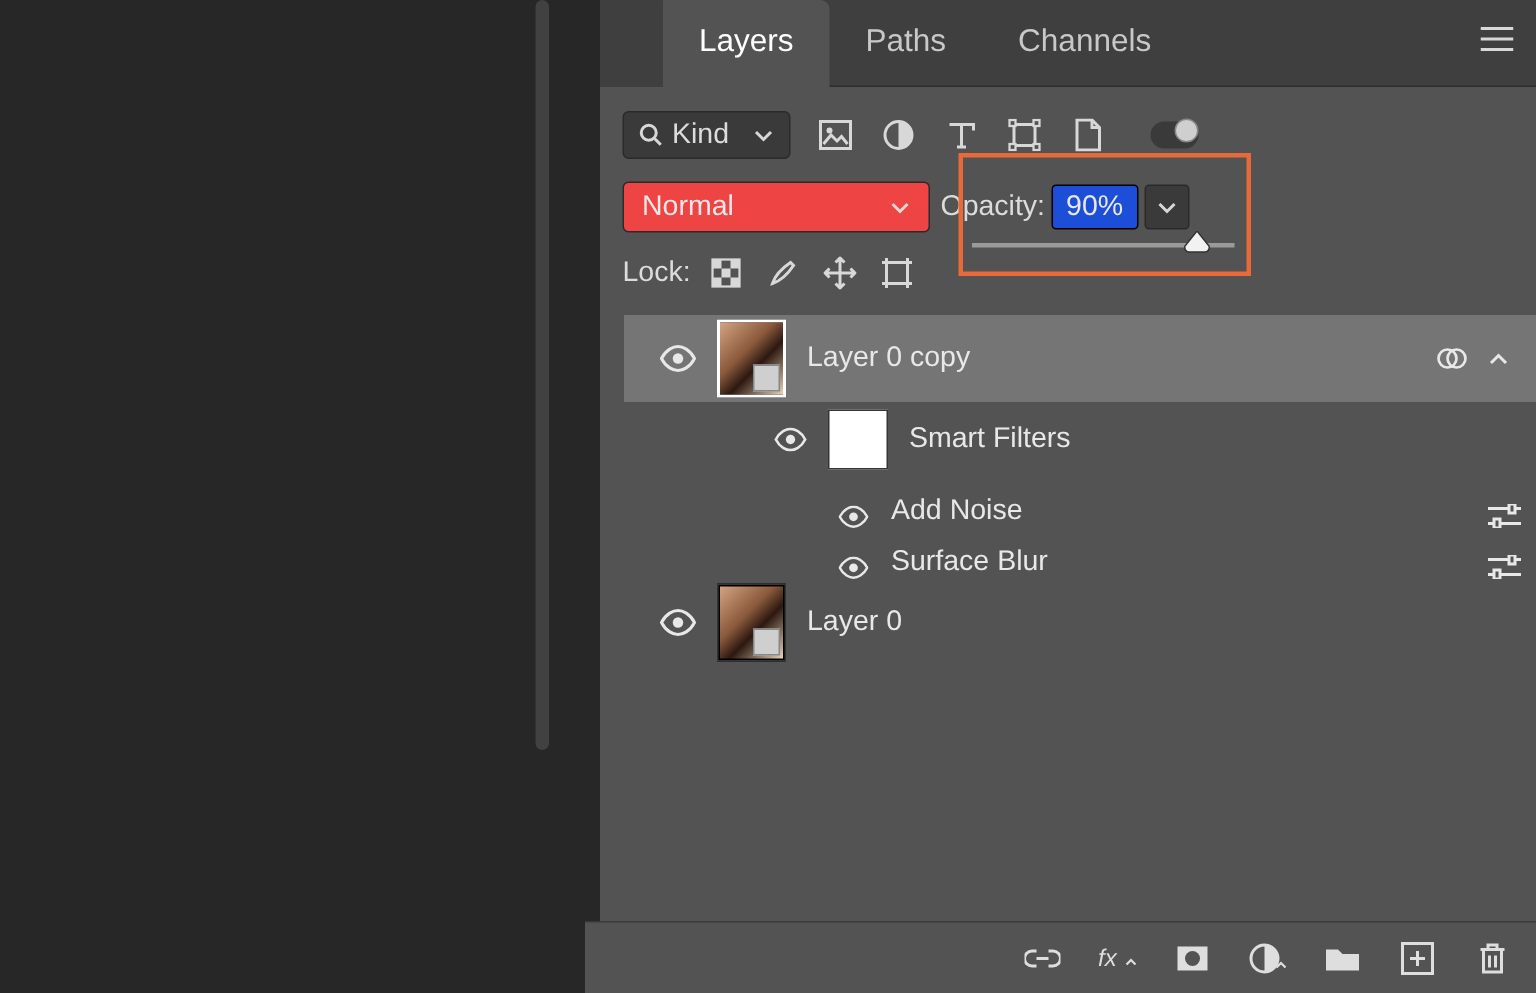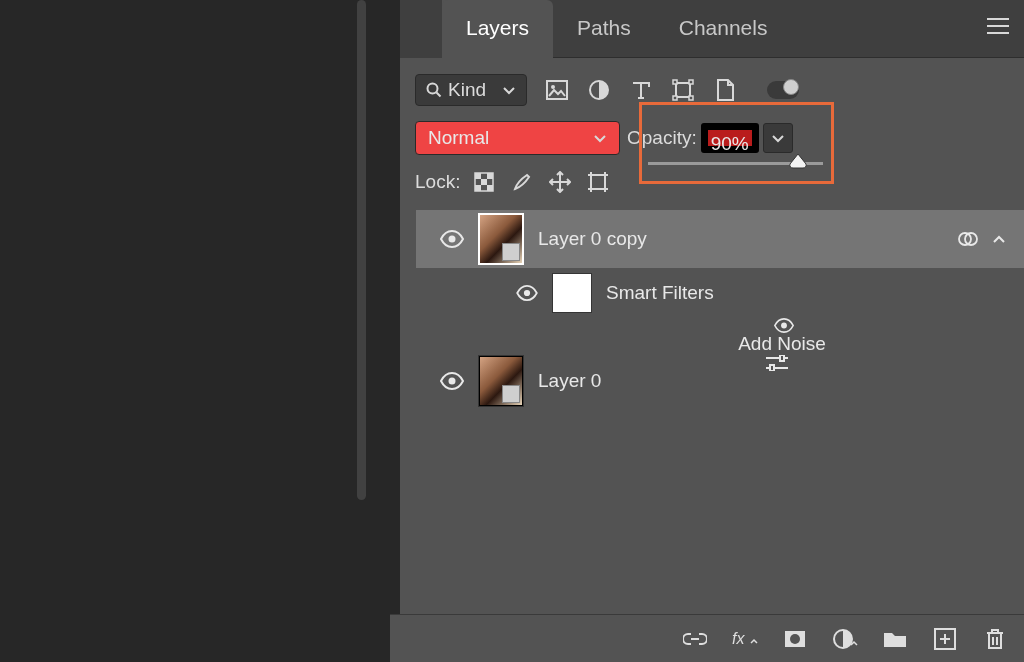--- a/index.html
+++ b/index.html
@@ -19,21 +19,21 @@
   .row1 { margin-top:10px; }
   .filter-dd { display:flex; align-items:center; background:#3a3a3a; border:1px solid #2a2a2a; border-radius:4px; height:32px; padding:0 10px; width:112px; cursor:pointer; }
   .filter-dd span.lbl { color:#dcdcdc; font-size:19px; margin-left:6px; flex:1; }
   .icons-row { display:flex; align-items:center; gap:18px; margin-left:18px; }
   .icon { width:24px; height:24px; display:flex; align-items:center; justify-content:center; color:#d8d8d8; }
   .row2 { margin-top:4px; position:relative; }
   .blend-dd { display:flex; align-items:center; background:#ef4444; border:1px solid #2a2a2a; border-radius:4px; height:34px; padding:2px 12px; width:205px; cursor:pointer; }
   .blend-dd span.lbl { color:#e8e8e8; font-size:19px; flex:1; }
   .opacity-wrap { display:flex; align-items:center; margin-left:7px; }
   .opacity-label { color:#dcdcdc; font-size:19px; margin-right:4px; }
-  .opacity-val { background:#b91c1c; border:7px solid #000000; border-radius:3px; height:30px; width:58px; color:#e8e8e8; font-size:19px; text-align:center; line-height:28px; }
+  .opacity-val { background:#1d4ed8; border:1px solid #000000; border-radius:3px; height:30px; width:58px; color:#e8e8e8; font-size:19px; text-align:center; line-height:28px; }
   .opacity-dd { background:#3a3a3a; border:1px solid #2a2a2a; border-radius:3px; height:30px; width:30px; display:flex; align-items:center; justify-content:center; margin-left:4px; cursor:pointer; }
   .row3 { margin-top:2px; height:40px;}
   .lock-label { color:#dcdcdc; font-size:19px; margin-right:12px; }
   .lock-icons { display:flex; gap:14px; }
   .highlight { position:absolute; border:3px solid #e86a3a; pointer-events:none; z-index:5; }
   .highlight.h1 { left:639px; top:102px; width:195px; height:82px; }
   .slider-wrap { position:absolute; left:648px; top:154px; width:175px; height:20px; z-index:3;}
   .slider-track { position:absolute; left:0; top:8px; right:0; height:3px; background:#9a9a9a; }
   .slider-thumb { position:absolute; top:0; left:141px; width:18px; height:15px; }
   .layers-list { margin-top:8px;padding-left:16px; }
@@ -41,21 +41,21 @@
   .layer-row.sel { background:#757575; }
   .eye { width:44px; display:flex; align-items:center; justify-content:center; cursor:pointer; margin-left:14px; }
   .thumb-outer { width:46px; height:52px; border:2px solid #fff; background:#000; margin-left:4px; display:flex; align-items:center; justify-content:center; position:relative;}
   .thumb-outer.nob { border:1px solid #353535; }
   .thumb-img { width:42px; height:48px; background:linear-gradient(135deg,#d4a383 0%, #8b5a3c 40%, #2c1810 60%, #e8d4b8 100%); position:relative; }
   .thumb-img::after { content:""; position:absolute; right:2px; bottom:2px; width:16px; height:16px; background:#cfcfcf; border:1px solid #888; }
   .layer-name { color:#e8e8e8; font-size:19px; margin-left:14px; flex:1; }
   .layer-icons-right { display:flex; align-items:center; gap:14px; margin-right:8px; }
   .sf-row { display:flex; align-items:center; height:50px; padding-left:80px; padding-right:10px;}
   .sf-thumb { width:40px; height:40px; background:#fff; border:1px solid #353535; margin-left:8px;}
-  .filter-row { display:flex; align-items:center; height:34px; padding-left:124px; padding-right:10px;flex-direction:column; }
+  .filter-row { display:flex; align-items:flex-end; height:34px; padding-left:124px; padding-right:10px; }
   .filter-row .fname { color:#e8e8e8; font-size:19px; margin-left:10px; flex:1;}
   .bottom-bar { position:absolute; left:390px; bottom:0; right:0; height:48px; background:#535353; border-top:1px solid #3a3a3a; display:flex; align-items:center; justify-content:flex-end; padding-right:16px; gap:24px;}
   .bicon { color:#dedede; cursor:pointer; display:flex; align-items:center; justify-content:center; width:26px; height:26px;}
   .fill-toggle { width:32px; height:18px; background:#3a3a3a; border-radius:10px; position:relative; margin-left:12px;}
   .fill-toggle::after{ content:""; position:absolute; width:14px; height:14px; background:#cfcfcf; border-radius:50%; top:-2px; right:0px; border:1px solid #888;}
   svg { display:block; }
   .chev { margin-left:auto; }
 </style>
 </head>
 <body>
@@ -223,20 +223,36 @@
       <span class="fname">Add Noise</span>
       <div>
           <svg width="22" height="16" viewBox="0 0 22 16">
             <path d="M0 3h22M0 13h22" stroke="#e8e8e8" stroke-width="2"></path>
             <rect x="14" y="0" width="4" height="6" fill="#535353" stroke="#e8e8e8" stroke-width="2"></rect>
             <rect x="4" y="10" width="4" height="6" fill="#535353" stroke="#e8e8e8" stroke-width="2"></rect>
           </svg>
         </div>
     </div>
 
+    <div class="filter-row">
+      <div class="eye" style="width:30px">
+          <svg width="20" height="15" viewBox="0 0 24 18">
+            <path d="M1 9c3-6 8-8 11-8s8 2 11 8c-3 6-8 8-11 8s-8-2-11-8z" fill="none" stroke="#e8e8e8" stroke-width="2"></path>
+            <circle cx="12" cy="9" r="3.5" fill="#e8e8e8"></circle>
+          </svg>
+        </div>
+      <span class="fname">Surface Blur</span>
+      <div>
+          <svg width="22" height="16" viewBox="0 0 22 16">
+            <path d="M0 3h22M0 13h22" stroke="#e8e8e8" stroke-width="2"></path>
+            <rect x="14" y="0" width="4" height="6" fill="#535353" stroke="#e8e8e8" stroke-width="2"></rect>
+            <rect x="4" y="10" width="4" height="6" fill="#535353" stroke="#e8e8e8" stroke-width="2"></rect>
+          </svg>
+        </div>
+    </div>
 
     <div class="layer-row">
       <div class="eye">
           <svg width="24" height="18" viewBox="0 0 24 18">
             <path d="M1 9c3-6 8-8 11-8s8 2 11 8c-3 6-8 8-11 8s-8-2-11-8z" fill="none" stroke="#e8e8e8" stroke-width="2"></path>
             <circle cx="12" cy="9" r="3.5" fill="#e8e8e8"></circle>
           </svg>
         </div>
       <div class="thumb-outer nob">
           <div class="thumb-img" style="background:linear-gradient(135deg,#d4a383 0%, #8b5a3c 40%, #2c1810 60%, #e8d4b8 100%)"></div>

